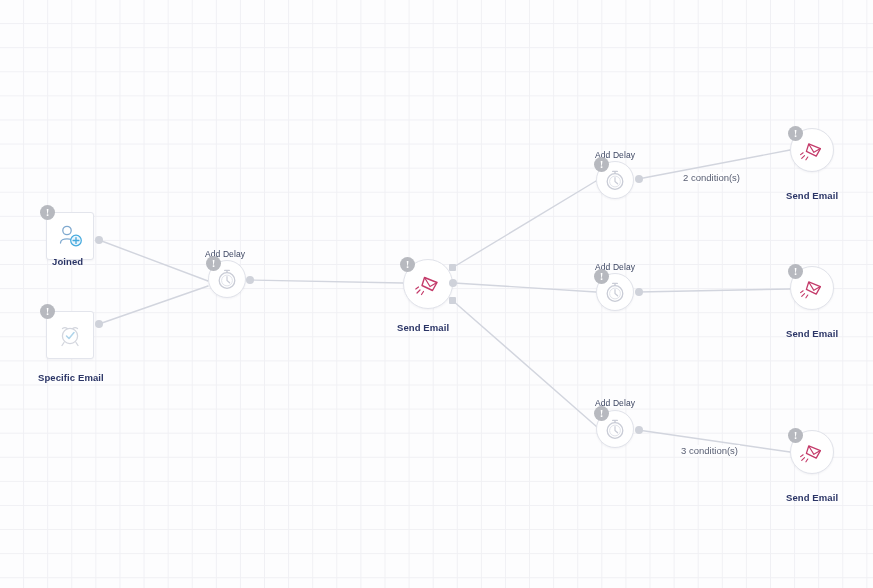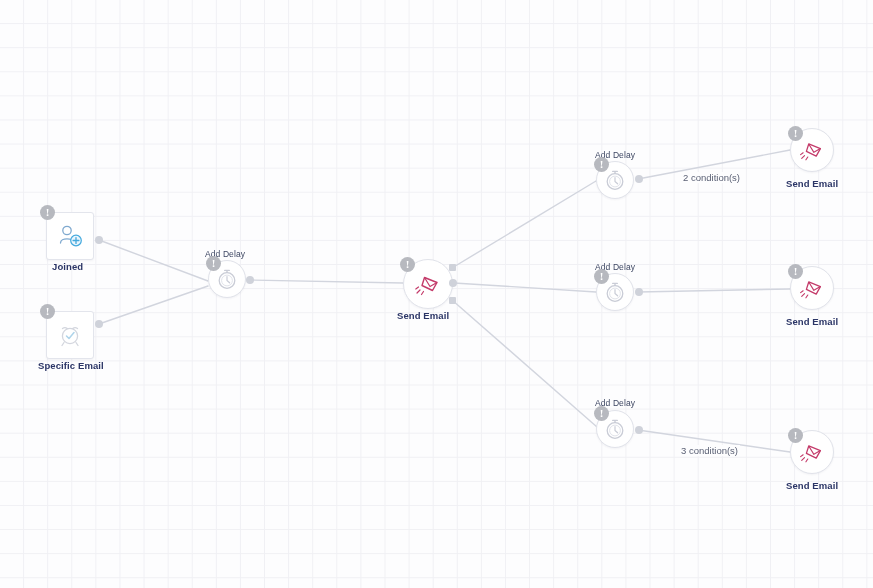--- a/index.html
+++ b/index.html
@@ -59,20 +59,21 @@
   .circle-node.medium { width: 44px; height: 44px; }
   .circle-node.large { width: 50px; height: 50px; }
 
   .node-label {
     position: absolute;
     font-size: 9.5px;
     font-weight: bold;
     color: #2b3566;
     white-space: nowrap;
     letter-spacing: 0.1px;
+    margin-top: 12px;
   }
   .node-toplabel {
     position: absolute;
     font-size: 8.5px;
     color: #3d4662;
     white-space: nowrap;
     letter-spacing: 0.1px;
   }
   .badge {
     position: absolute;
@@ -136,21 +137,21 @@
 
   <div class="trigger-box" style="left:46px; top:212px;">
     <svg width="28" height="28" viewBox="0 0 28 28">
       <circle cx="11" cy="8.5" r="4.2" fill="none" stroke="#7fa9cf" stroke-width="1.3"></circle>
       <path d="M 4.5 21 C 4.5 15.5 17.5 15.5 17.5 21" fill="none" stroke="#7fa9cf" stroke-width="1.3" stroke-linecap="round"></path>
       <circle cx="20" cy="18.5" r="5.3" fill="#eaf5fc" stroke="#43a9dd" stroke-width="1.2"></circle>
       <path d="M 20 15.6 L 20 21.4 M 17.1 18.5 L 22.9 18.5" stroke="#43a9dd" stroke-width="1.3" stroke-linecap="round"></path>
     </svg>
   </div>
   <div class="badge" style="left:40px; top:205px;">!</div>
-  <div class="node-label" style="left:52px; top:261px;">Joined</div>
+  <div class="node-label" style="left:52px; top:244px;">Joined</div>
 
   <div class="trigger-box" style="left:46px; top:311px;">
     <svg width="28" height="28" viewBox="0 0 28 28">
       <circle cx="14" cy="15" r="7.6" fill="none" stroke="#d3d6de" stroke-width="1.3"></circle>
       <path d="M 6.5 7.5 A 4 4 0 0 1 11.3 7.6" fill="none" stroke="#d3d6de" stroke-width="1.3" stroke-linecap="round"></path>
       <path d="M 21.5 7.5 A 4 4 0 0 0 16.7 7.6" fill="none" stroke="#d3d6de" stroke-width="1.3" stroke-linecap="round"></path>
       <path d="M 8 21.5 L 6 24.5 M 20 21.5 L 22 24.5" stroke="#d3d6de" stroke-width="1.3" stroke-linecap="round"></path>
       <path d="M 10.5 15 L 13 17.5 L 18 11.5" fill="none" stroke="#aed4ea" stroke-width="1.5" stroke-linecap="round" stroke-linejoin="round"></path>
     </svg>
   </div>

